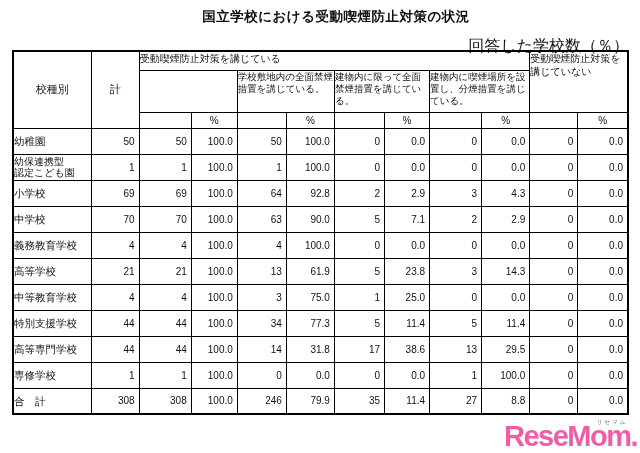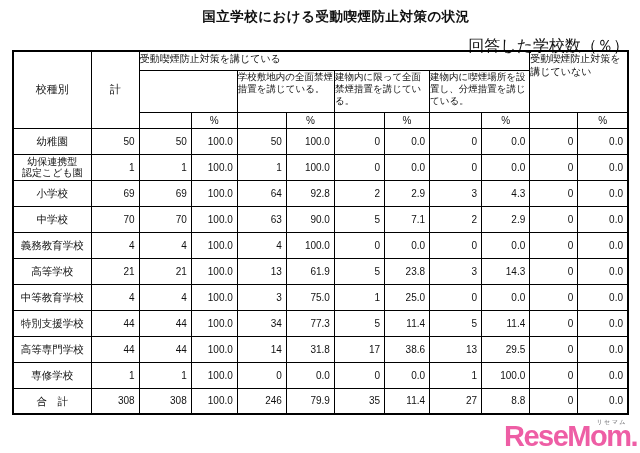--- a/index.html
+++ b/index.html
@@ -39,21 +39,21 @@
     text-align:left;vertical-align:top;padding:1px 2px 0 2px;
     font-size:9.5px;line-height:1.3;border-bottom:0;
   }
   .h-not{
     text-align:left;vertical-align:top;padding:2px 2px 0 3px;
     font-size:10px;line-height:1.3;border-bottom:0;
   }
   .h-bc{border-top:0;}
   .h-pct{text-align:center;vertical-align:middle;font-size:10px;}
   .rl{
-    text-align:center;vertical-align:middle;font-size:10.5px;
+    text-align:left;vertical-align:middle;font-size:10.5px;
     white-space:pre-line;line-height:1.15;
   }
   .rl.small{font-size:10px;}
   td.num{
     text-align:right;vertical-align:middle;
     padding-right:4px;font-size:10px;white-space:nowrap;
   }
   .footnotes{position:absolute;left:12px;top:418px;font-size:10px;}
   .fn{margin-bottom:3px;white-space:nowrap;}
   .fn-mark{margin-right:9px;}

